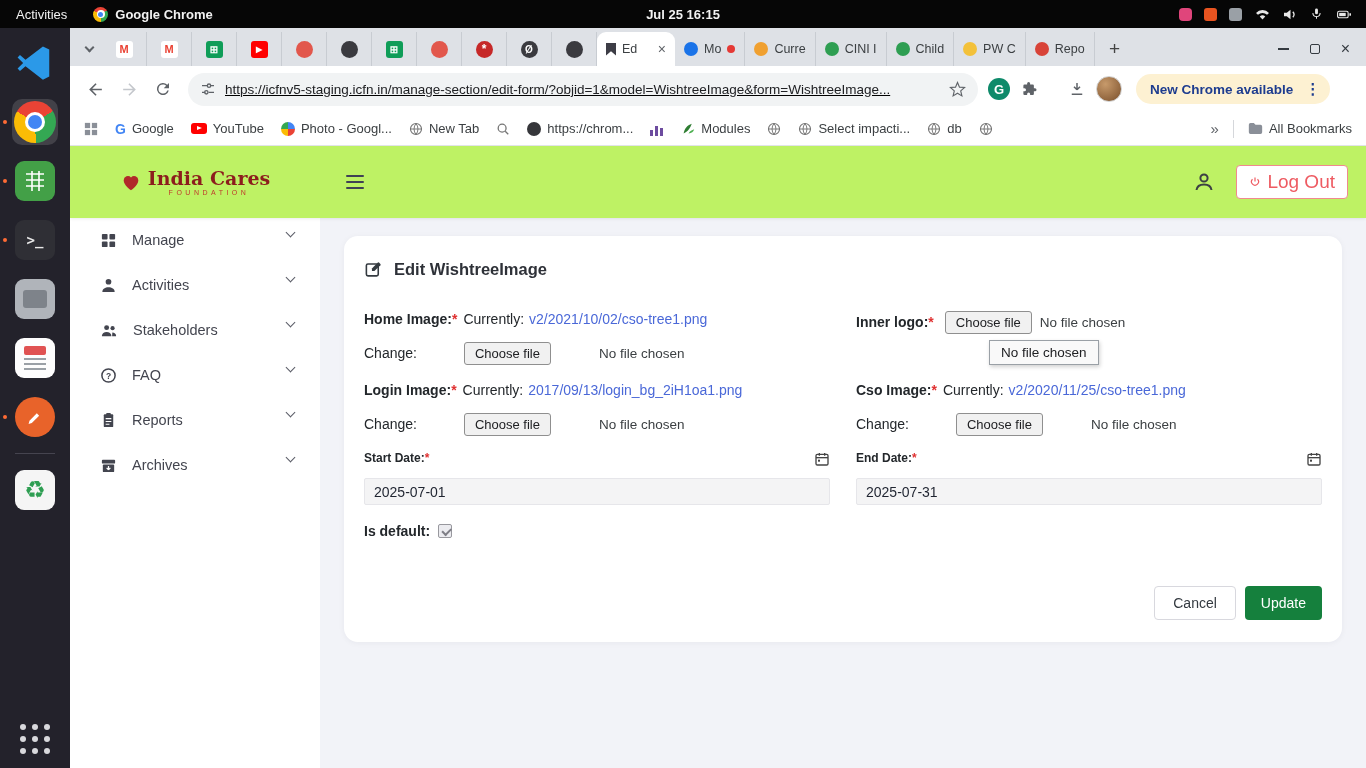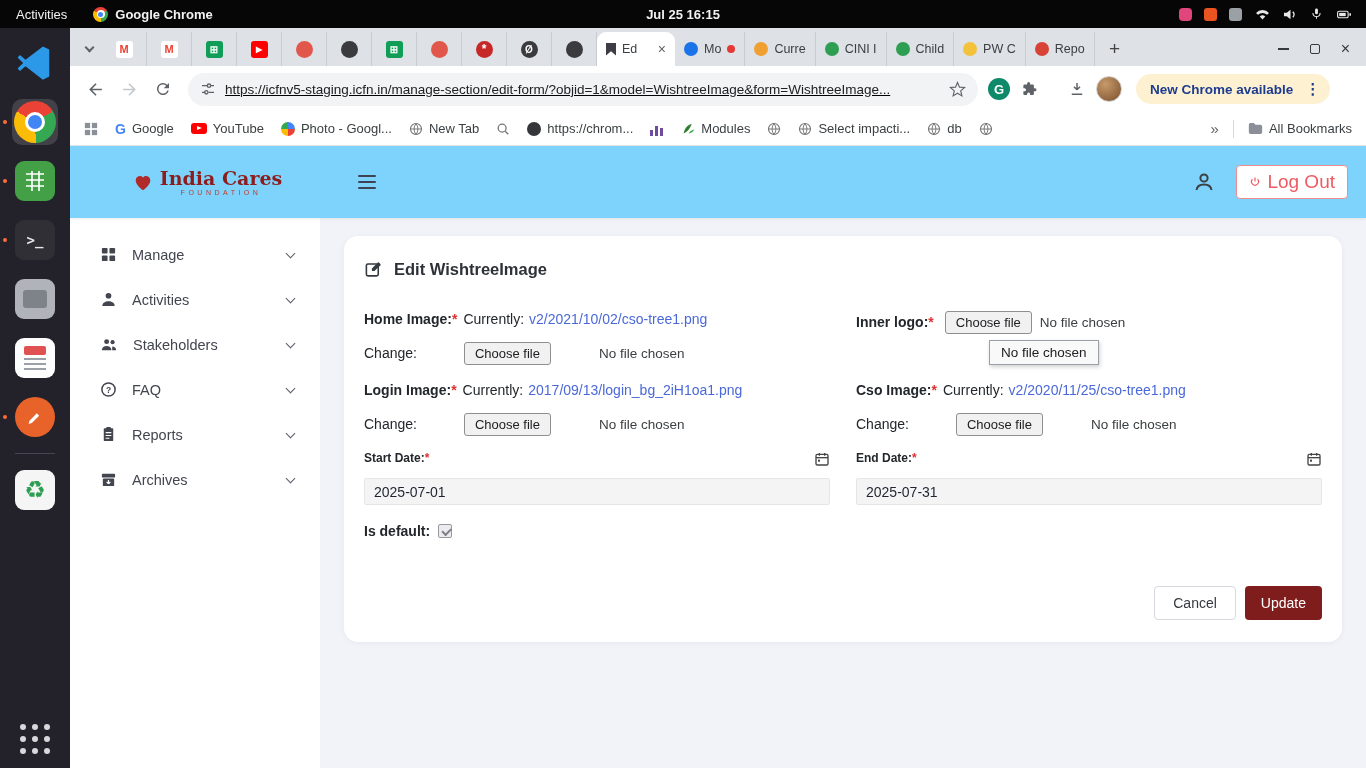--- a/index.html
+++ b/index.html
@@ -84,33 +84,33 @@
   .ytb { width:16px; height:11px; background:#f00; border-radius:3px; position:relative; }
   .ytb::after { content:""; position:absolute; left:6px; top:2.8px; border-left:5px solid #fff; border-top:2.8px solid transparent; border-bottom:2.8px solid transparent; }
   .pinwheel { width:14px; height:14px; border-radius:50%; background:conic-gradient(#4285f4 0 25%,#ea4335 0 50%,#fbbc05 0 75%,#34a853 0 100%); }
   .darkdot { width:14px; height:14px; border-radius:50%; background:#35363a; }
   .bars i { display:inline-block; width:3px; background:#6d4c9f; margin-right:2px; vertical-align:bottom; }
   .bk-right { margin-left:auto; display:flex; align-items:center; gap:14px; }
   .vsep { width:1px; height:18px; background:#d5d7db; }
 
   
   .page { flex:1; display:flex; flex-direction:column; overflow:hidden; background:#f2f3f8; }
-  .siteheader { height:72px; background:#7dd3fc; display:flex; align-items:center; box-shadow:0 1px 3px rgba(0,0,0,.08); position:relative; z-index:2; flex:none;padding-left:12px; }
+  .siteheader { height:72px; background:#bef264; display:flex; align-items:center; box-shadow:0 1px 3px rgba(0,0,0,.08); position:relative; z-index:2; flex:none; }
   .logoarea { width:250px; display:flex; justify-content:center; align-items:center; gap:6px; }
   .brandcol { display:flex; flex-direction:column; align-items:center; }
   .brand1 { font-family:"DejaVu Serif",serif; font-size:19px; font-weight:bold; color:#8c1d1d; line-height:1.1; }
   .brand2 { font-size:7px; letter-spacing:3.5px; color:#c0392b; margin-top:1px; }
   .hamb { margin-left:26px; display:flex; flex-direction:column; gap:3.5px; }
   .hamb i { width:18px; height:2.5px; background:#3f4254; border-radius:1px; }
   .hdr-right { margin-left:auto; display:flex; align-items:center; gap:20px; padding-right:18px; }
   .logoutbtn { display:flex; align-items:center; gap:6px; border:1px solid #f08a8e; color:#ee5b62; font-size:19px; padding:5px 12px; border-radius:4px; background:#fff; }
 
   .pagebody { flex:1; display:flex; overflow:hidden; }
   .sidebar { width:250px; background:#fff; padding-top:14px; flex:none; }
-  .snav { height:45px; display:flex; align-items:center; gap:15px; padding:0 26px 0 30px; color:#43454f; font-size:14.5px; }
+  .snav { height:45px; display:flex; align-items:flex-start; gap:15px; padding:0 26px 0 30px; color:#43454f; font-size:14.5px; }
   .snav .lbl { flex:1; }
   .schev { width:7px; height:7px; border-right:1.8px solid #5a5c66; border-bottom:1.8px solid #5a5c66; transform:rotate(45deg); margin-top:-3px; }
 
   .main { flex:1; position:relative; background:#f2f3f8; }
   .card { position:absolute; left:24px; right:24px; top:18px; height:406px; background:#fff; border-radius:14px; box-shadow:0 1px 6px rgba(30,30,60,.05); padding:24px 20px; }
   .cardtitle { display:flex; align-items:center; gap:11px; font-size:16.5px; font-weight:bold; color:#2e3138; }
 
   .formgrid { display:grid; grid-template-columns:1fr 1fr; column-gap:26px; margin-top:30px; align-items:start; }
   .col { position:relative; }
   .fline { display:flex; align-items:center; font-size:14px; color:#23272b; height:20px; margin-bottom:11px; white-space:nowrap; }
@@ -123,21 +123,21 @@
   .filebtn { font-size:13px; padding:3px 10px; border:1px solid #8f8f8f; border-radius:3px; background:#f1f1f1; color:#202124; margin:0 8px 0 7px; white-space:nowrap; }
   .nofile { font-size:13.5px; color:#3c4043; }
   .tooltip { position:absolute; top:31px; left:133px; background:#f9f9f9; border:1px solid #9aa0a6; padding:4px 11px; font-size:13.5px; color:#202124; box-shadow:1px 2px 4px rgba(0,0,0,.18); white-space:nowrap; }
   .dlrow { display:flex; align-items:flex-start; justify-content:space-between; height:20px; margin:8px 0 7px; font-size:12px; color:#23272b; }
   .dinput { width:100%; height:27px; background:#f4f4f5; border:1px solid #e6e6ea; border-radius:2px; font-size:14px; color:#1f2430; padding:0 9px; font-family:"Liberation Sans",sans-serif; margin-bottom:17px; }
   .isdef { display:flex; align-items:center; gap:8px; font-size:14px; color:#23272b; height:18px; }
   .cbx { position:relative; width:14px; height:14px; border:1px solid #98989e; border-radius:2px; background:#ececf0; }
   .cbx::after { content:""; position:absolute; left:2.5px; top:3px; width:7px; height:3.5px; border-left:2px solid #7e7e86; border-bottom:2px solid #7e7e86; transform:rotate(-45deg); }
   .btnrow { position:absolute; right:20px; bottom:22px; display:flex; gap:9px; }
   .btn-cancel { background:#fff; border:1px solid #d8d8de; border-radius:4px; color:#343a40; font-size:14px; padding:8px 18px; font-family:"Liberation Sans",sans-serif; }
-  .btn-update { background:#7f1d1d; border:none; border-radius:4px; color:#fff; font-size:14px; padding:8px 16px; font-family:"Liberation Sans",sans-serif; }
+  .btn-update { background:#15803d; border:none; border-radius:4px; color:#fff; font-size:14px; padding:8px 16px; font-family:"Liberation Sans",sans-serif; }
 </style>
 </head>
 <body>
 
 <div class="topbar">
   <span class="tb-activities">Activities</span>
   <span class="tb-app">
     <span class="mini-ball">
         <i></i>
         <i></i>

